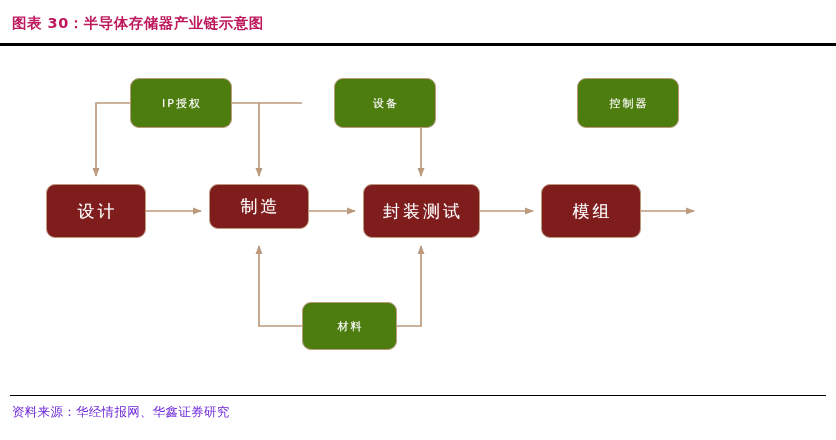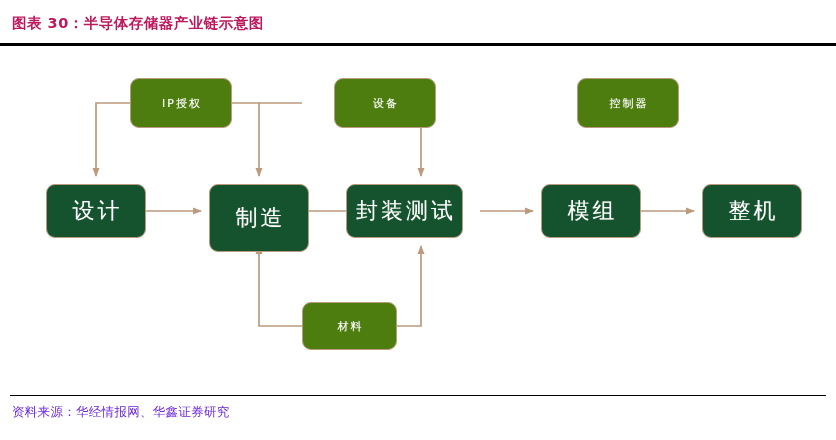--- a/index.html
+++ b/index.html
@@ -78,22 +78,22 @@
     align-items: center;
     justify-content: center;
     border-radius: 9px;
     border: 1.4px solid #BC9A7E;
     color: #ffffff;
     text-align: center;
     line-height: 1;
     z-index: 5;
   }
   .node-primary {
-    background: #14532d;
-    font-size: 22px;
+    background: #7f1d1d;
+    font-size: 17px;
     letter-spacing: 3px;
     text-indent: 3px;
     text-shadow: 0 0 1px rgba(255,255,255,0.35);
   }
   .node-support {
     background: #4d7c0f;
     font-size: 11px;
     letter-spacing: 2px;
     text-indent: 2px;
     text-shadow: 0 0 1px rgba(255,255,255,0.5);
@@ -135,24 +135,23 @@
 
       <path d="M404,55 L421,55 L421,128" marker-end="url(#arrow-down)"></path>
 
       <path d="M302,278 L259,278 L259,198" marker-end="url(#arrow-up)"></path>
 
       <path d="M397,278 L421,278 L421,198" marker-end="url(#arrow-up)"></path>
     </g>
   </svg>
 
   <div class="node node-primary" style="left:46px; top:136px; width:100px; height:54px;">设计</div>
-  <div class="node node-primary" style="left:209px; top:136px; width:100px; height:68px;">制造</div>
-  <div class="node node-primary" style="left:346px; top:136px; width:117px; height:54px;">封装测试</div>
+  <div class="node node-primary" style="left:209px; top:136px; width:100px; height:45px;">制造</div>
+  <div class="node node-primary" style="left:363px; top:136px; width:117px; height:54px;">封装测试</div>
   <div class="node node-primary" style="left:541px; top:136px; width:100px; height:54px;">模组</div>
-  <div class="node node-primary" style="left:702px; top:136px; width:100px; height:54px;">整机</div>
 
   <div class="node node-support" style="left:130px; top:30px; width:102px; height:50px;">IP授权</div>
   <div class="node node-support" style="left:302px; top:30px; width:102px; height:50px;margin-left:32px;">设备</div>
   <div class="node node-support" style="left:541px; top:30px; width:102px; height:50px;margin-left:36px;">控制器</div>
   <div class="node node-support" style="left:302px; top:254px; width:95px; height:48px;">材料</div>
 
 </div>
 
 <div id="footer-rule"></div>
 <div id="source-note">资料来源：华经情报网、华鑫证券研究</div>

